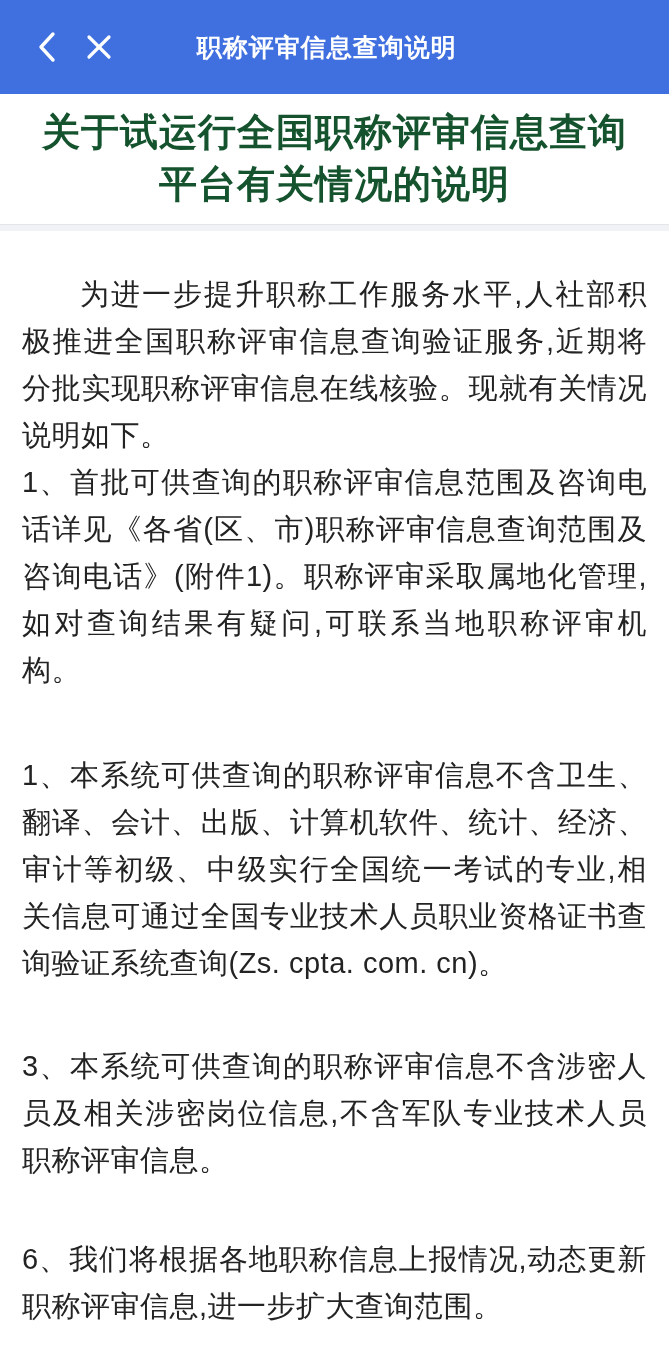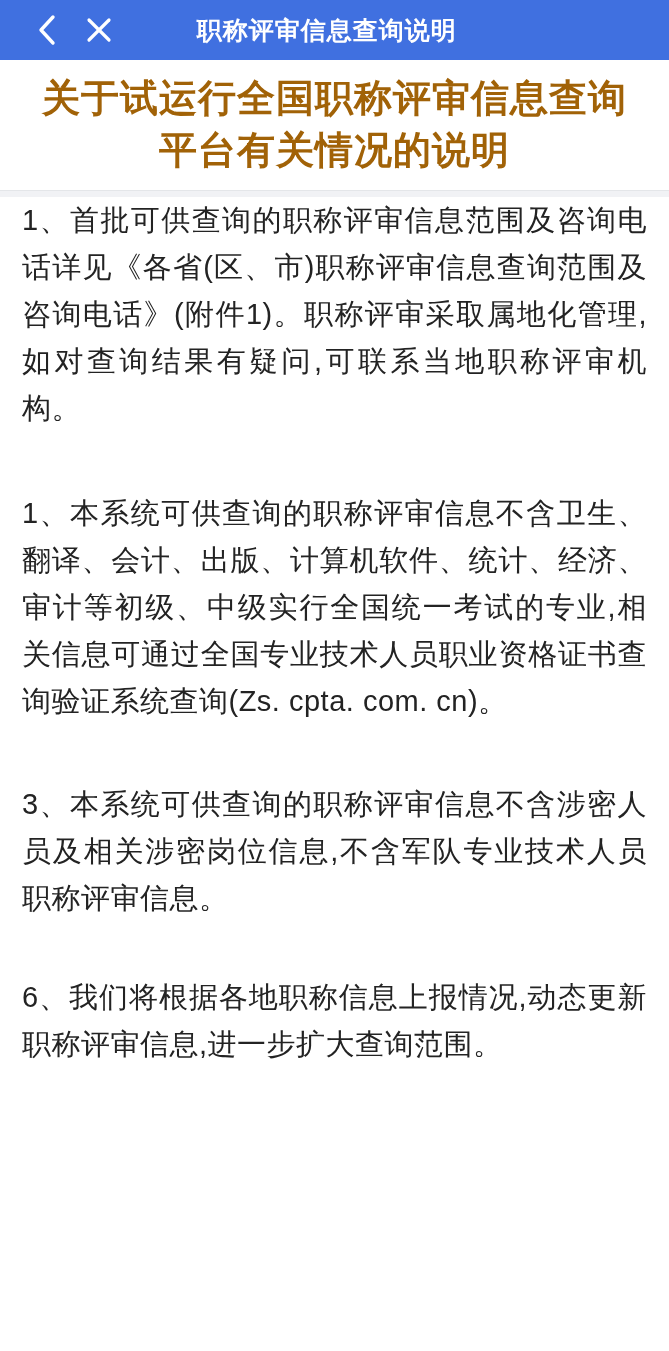--- a/index.html
+++ b/index.html
@@ -6,21 +6,21 @@
   html, body {
     width: 669px; height: 1351px;
     overflow: hidden;
     background: #ffffff;
     font-family: "Liberation Sans", "DejaVu Sans", sans-serif;
   }
 
   
   .navbar {
     position: relative;
-    height: 60px;
+    height: 94px;
     background: #4070e0;
     display: flex;
     align-items: center;
     padding-left: 28px;
   }
   .nav-icon-btn {
     display: flex; align-items: center; justify-content: center;
     width: 38px; height: 44px;
     cursor: pointer;
   }
@@ -38,21 +38,21 @@
 
   
   .doc-heading {
     background: #ffffff;
     padding: 12px 20px 14px 20px;
     text-align: center;
   }
   .doc-heading .line {
     font-size: 38px;
     font-weight: 700;
-    color: #a16207;
+    color: #14532d;
     line-height: 52px;
     letter-spacing: 1px;
   }
 
   .section-divider {
     height: 7px;
     background: #f1f2f5;
     border-top: 1px solid #e4e6e9;
   }
 
@@ -96,18 +96,19 @@
 </header>
 
 <section class="doc-heading">
   <div class="line">关于试运行全国职称评审信息查询</div>
   <div class="line">平台有关情况的说明</div>
 </section>
 
 <div class="section-divider"></div>
 
 <main class="content">
+  <p class="intro">为进一步提升职称工作服务水平,人社部积极推进全国职称评审信息查询验证服务,近期将分批实现职称评审信息在线核验。现就有关情况说明如下。</p>
   <p class="item-1">1、首批可供查询的职称评审信息范围及咨询电话详见《各省(区、市)职称评审信息查询范围及咨询电话》(附件1)。职称评审采取属地化管理,如对查询结果有疑问,可联系当地职称评审机构。</p>
   <p class="item-2">1、本系统可供查询的职称评审信息不含卫生、翻译、会计、出版、计算机软件、统计、经济、审计等初级、中级实行全国统一考试的专业,相关信息可通过全国专业技术人员职业资格证书查询验证系统查询(Zs. cpta. com. cn)。</p>
   <p class="item-3">3、本系统可供查询的职称评审信息不含涉密人员及相关涉密岗位信息,不含军队专业技术人员职称评审信息。</p>
   <p class="item-4">6、我们将根据各地职称信息上报情况,动态更新职称评审信息,进一步扩大查询范围。</p>
 
 </main>
 
 </body></html>

